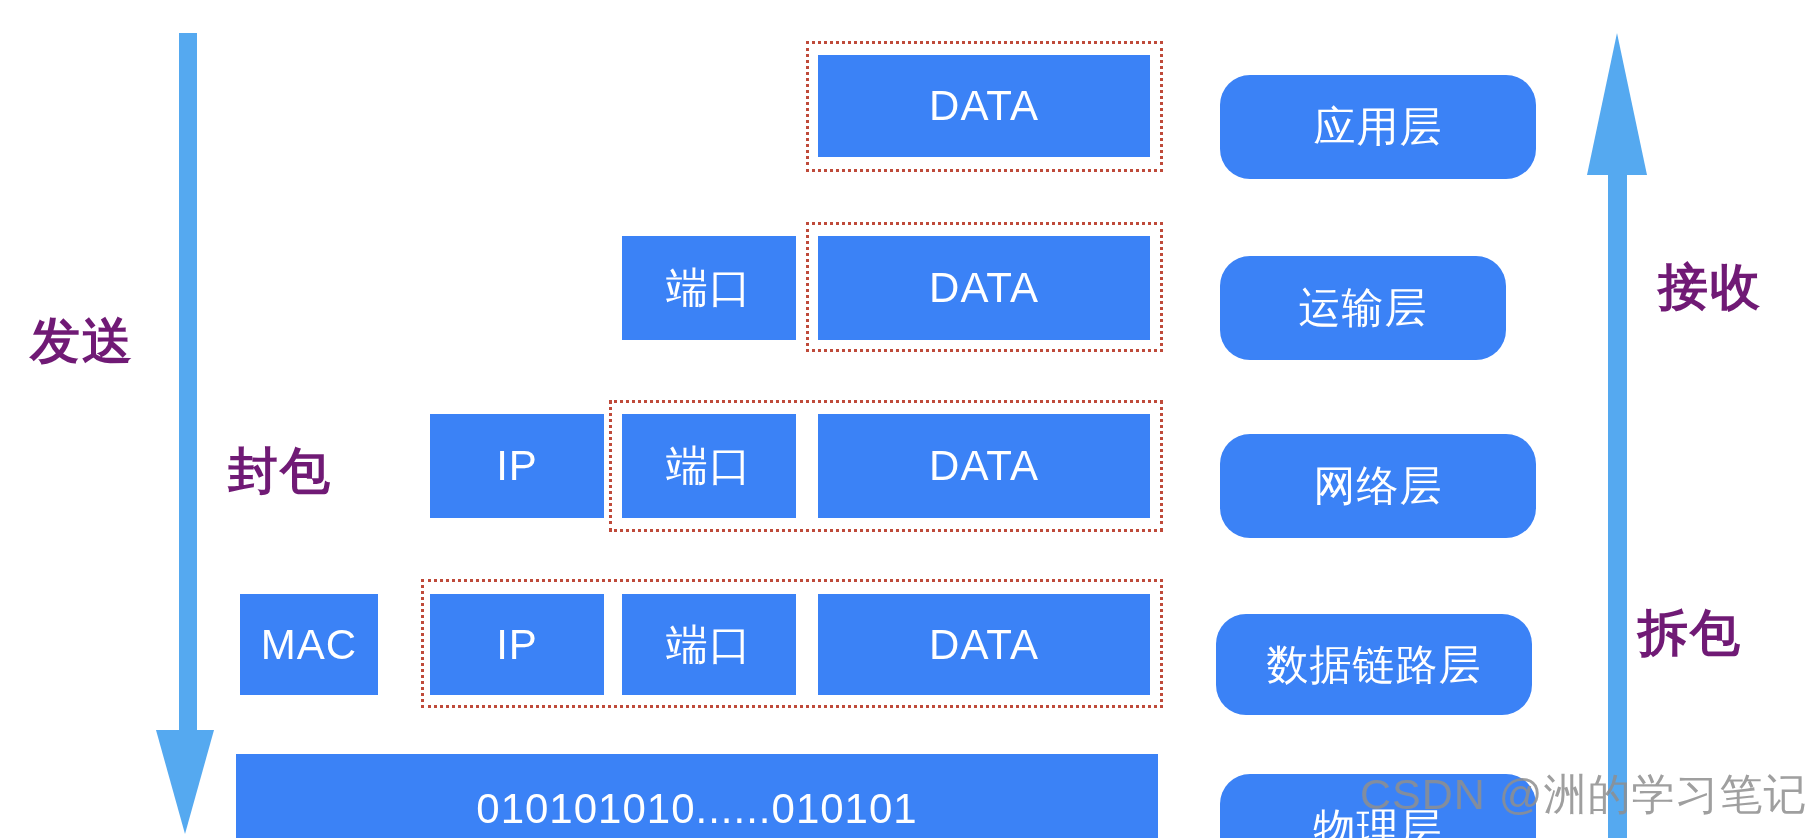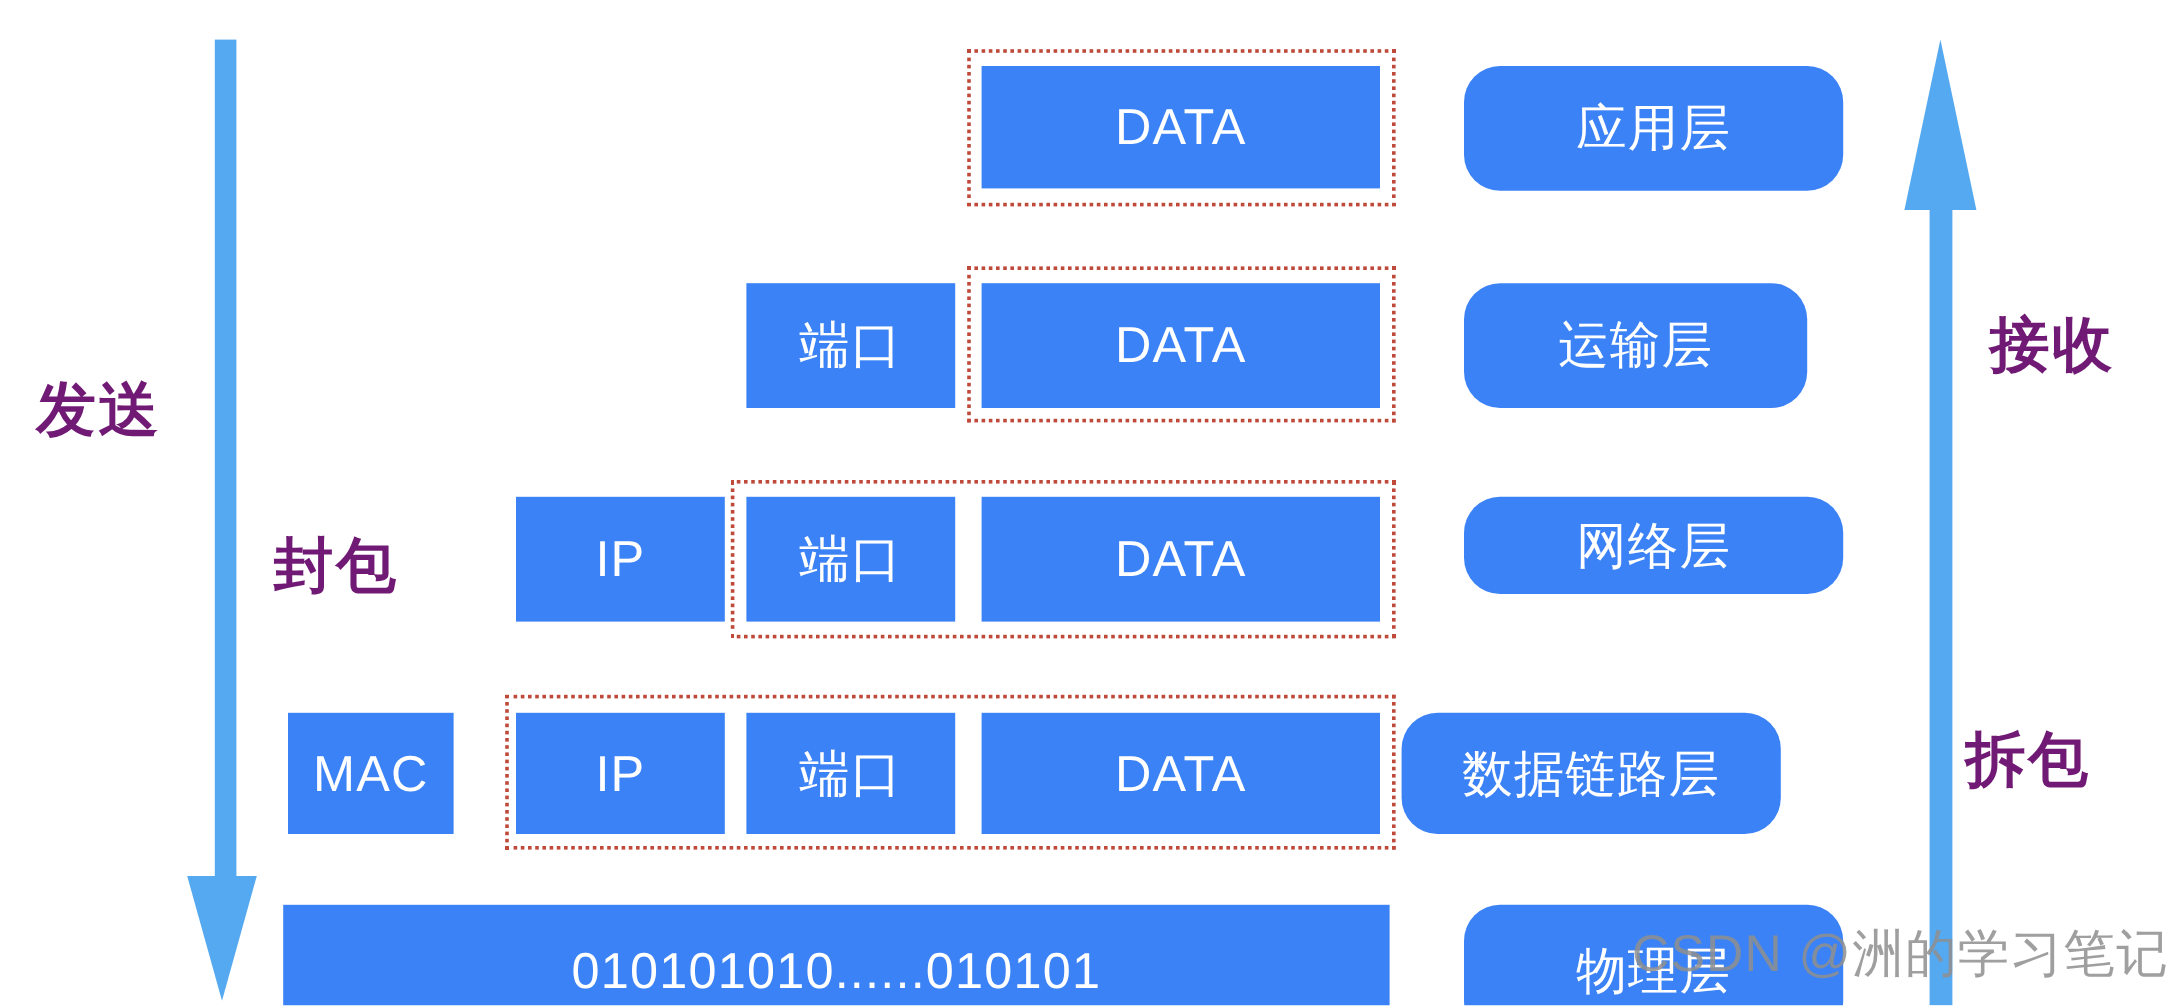--- a/index.html
+++ b/index.html
@@ -12,21 +12,21 @@
   }
   .box{
     position:absolute;
     background:#3b82f6;
     color:#ffffff;
     display:flex;align-items:center;justify-content:center;
     font-size:42px;
     font-weight:500;
     letter-spacing:1px;
   }
-  .pill{border-radius:30px;}
+  .pill{border-radius:30px;margin-top:20px;}
   .dotted{
     position:absolute;
     border:3px dotted #bf4a3a;
     box-sizing:border-box;
   }
   .side-label{
     position:absolute;
     color:#701a75;
     font-weight:bold;
     font-size:50px;
@@ -80,26 +80,26 @@
   <div class="box" style="left:818px;top:55px;width:332px;height:102px;">DATA</div>
   <div class="box pill" style="left:1220px;top:55px;width:316px;height:104px;">应用层</div>
 
   <div class="box" style="left:622px;top:236px;width:174px;height:104px;">端口</div>
   <div class="box" style="left:818px;top:236px;width:332px;height:104px;">DATA</div>
   <div class="box pill" style="left:1220px;top:236px;width:286px;height:104px;">运输层</div>
 
   <div class="box" style="left:430px;top:414px;width:174px;height:104px;">IP</div>
   <div class="box" style="left:622px;top:414px;width:174px;height:104px;">端口</div>
   <div class="box" style="left:818px;top:414px;width:332px;height:104px;">DATA</div>
-  <div class="box pill" style="left:1220px;top:414px;width:316px;height:81px;">网络层</div>
+  <div class="box pill" style="left:1220px;top:414px;width:316px;height:104px;">网络层</div>
 
   <div class="box" style="left:240px;top:594px;width:138px;height:101px;">MAC</div>
   <div class="box" style="left:430px;top:594px;width:174px;height:101px;">IP</div>
   <div class="box" style="left:622px;top:594px;width:174px;height:101px;">端口</div>
   <div class="box" style="left:818px;top:594px;width:332px;height:101px;">DATA</div>
-  <div class="box pill" style="left:1168px;top:594px;width:316px;height:101px;">数据链路层</div>
+  <div class="box pill" style="left:1216px;top:594px;width:316px;height:101px;">数据链路层</div>
 
   <div class="box" style="left:236px;top:754px;width:922px;height:110px;">010101010......010101</div>
   <div class="box pill" style="left:1220px;top:754px;width:316px;height:110px;">物理层</div>
 
   <div class="watermark">CSDN @洲的学习笔记</div>
 
 </div>
 
 </body></html>

